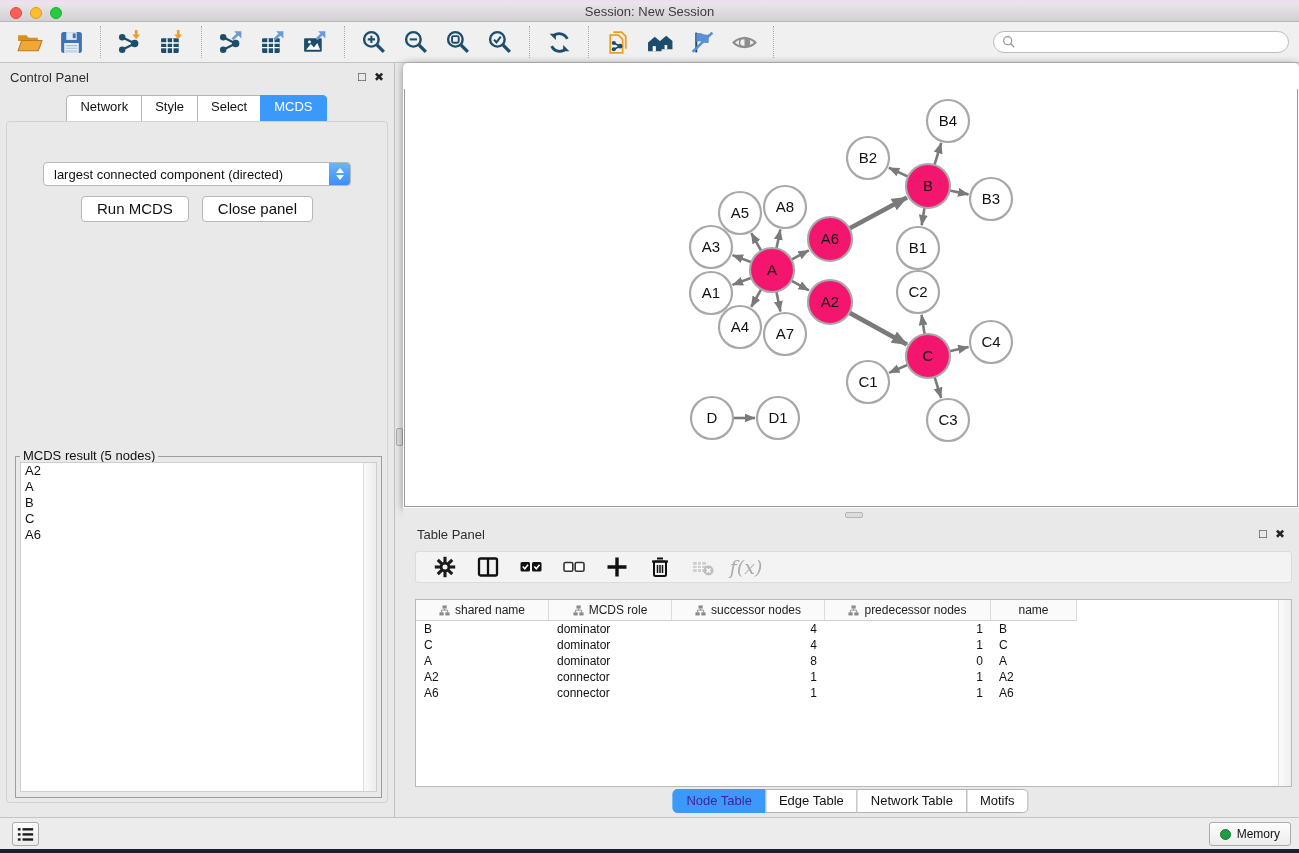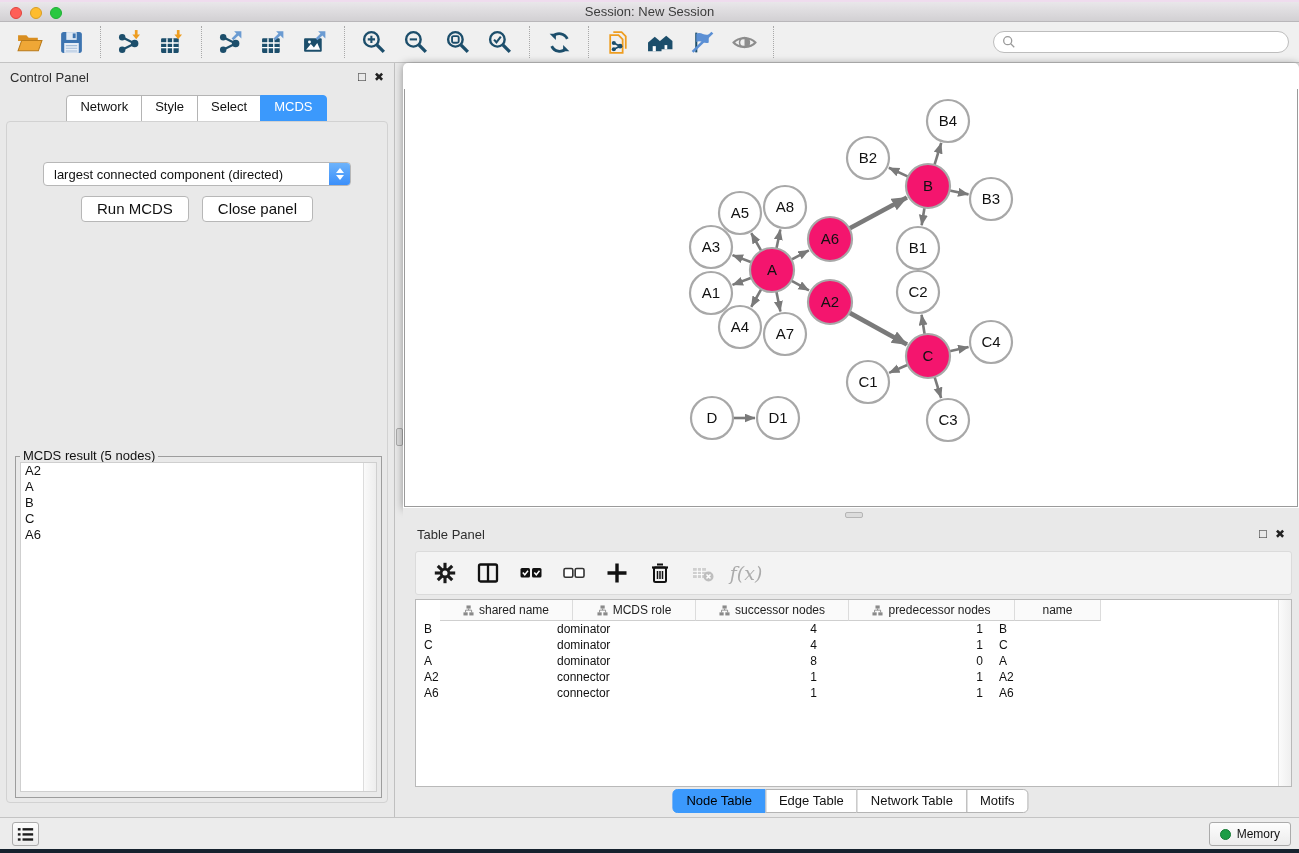--- a/index.html
+++ b/index.html
@@ -93,44 +93,44 @@
   #nw-titlebar .lights { top:6px; }
   #nw-titlebar .light { width:12px; height:12px; }
   #net-canvas { position:absolute; left:1px; right:1px; top:26px; bottom:1px; background:#fff;
     border:1px solid #9a9a9a; border-top:none; }
   #graph-svg { position:absolute; left:0; top:0; }
   #graph-svg text { font-family:"Liberation Sans","DejaVu Sans",sans-serif; font-size:15px; fill:#111; }
 
   
   #table-panel { left:403px; top:521px; width:896px; height:296px; background:#e9e9e9; }
   #tp-head { height:26px; display:flex; align-items:center; padding:0 14px; }
-  #tp-toolbar { position:absolute; left:12px; right:7px; top:30px; height:44px; background:#f3f3f3;
+  #tp-toolbar { position:absolute; left:12px; right:7px; top:30px; height:32px; background:#f3f3f3;
     border:1px solid #dbdbdb; border-radius:3px; display:flex; align-items:center; gap:17px;
     padding-left:16px; }
   .tt-btn { width:26px; height:26px; display:flex; align-items:center; justify-content:center; cursor:default; }
   .tt-btn svg { width:24px; height:24px; }
   .tt-fx { font-family:"DejaVu Serif","Liberation Serif",serif; font-style:italic; font-size:19px;
     color:#ababab; }
   #tp-table { position:absolute; left:12px; right:7px; top:78px; height:188px; background:#fff;
     border:1px solid #b9b9b9; overflow:hidden; }
-  #tp-header { display:flex; height:21px;padding-left:24px; }
+  #tp-header { display:flex; height:21px; }
   .th { background:#fafafa; border-right:1px solid #dcdcdc; border-bottom:1px solid #cfcfcf;
     display:flex; align-items:center; justify-content:center; gap:5px; font-size:12px; color:#222;
     flex:none; }
   .th svg { flex:none; }
   .tr { display:flex; height:16px; }
   .td { font-size:12px; color:#111; flex:none; padding:1px 8px 0; white-space:nowrap; overflow:hidden; }
   #tp-scroll { position:absolute; right:0; top:0; bottom:0; width:13px;
     background:linear-gradient(90deg,#fbfbfb,#efefef); border-left:1px solid #ddd; }
   #tp-tabs { position:absolute; left:50%; transform:translateX(-50%); bottom:4px; display:flex; }
   .tp-tab { border:1px solid #b4b4b4; background:#fff; font-size:13px; color:#111;
     padding:3px 13px 4px; margin-left:-1px; cursor:default; }
   .tp-tab:first-child { border-radius:5px 0 0 5px; }
   .tp-tab:last-child { border-radius:0 5px 5px 0; }
-  .tp-tab.active { background:#3b99fc; border-color:#3b99fc; color:#000000; }
+  .tp-tab.active { background:#3b99fc; border-color:#3b99fc; color:#4c1d95; }
 
   
   #status-bar { left:0; top:817px; width:1299px; height:32px; background:#ececec;
     border-top:1px solid #c4c4c4; }
   #status-left-btn { position:absolute; left:12px; top:4px; width:27px; height:24px;
     background:linear-gradient(#fdfdfd,#ececec); border:1px solid #ababab; border-radius:3px;
     display:flex; align-items:center; justify-content:center; }
   #memory-btn { position:absolute; right:8px; top:4px; height:24px;
     background:linear-gradient(#fdfdfd,#ececec); border:1px solid #ababab; border-radius:3px;
     display:flex; align-items:center; gap:6px; padding:10px 10px; }

